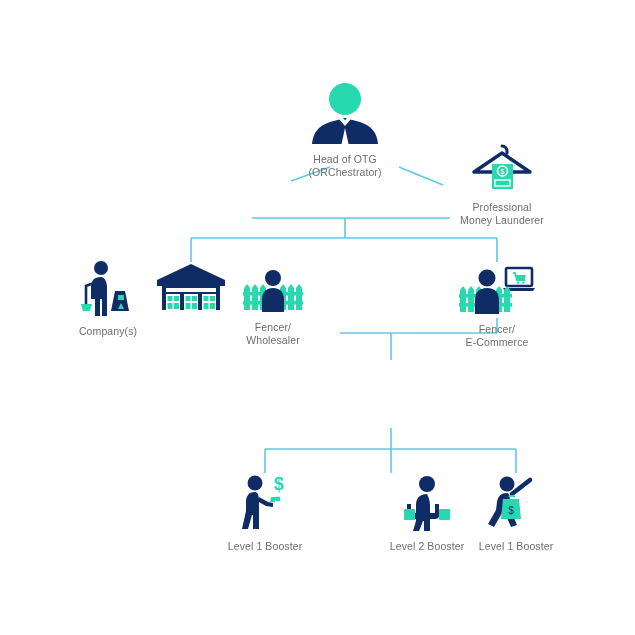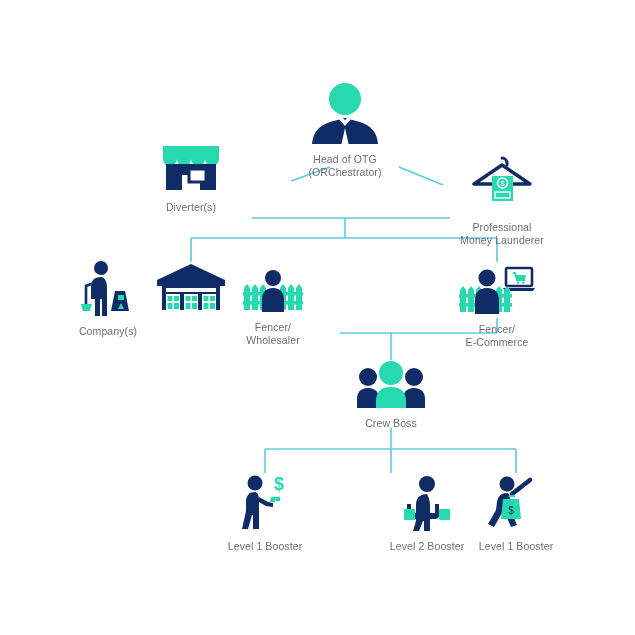--- a/index.html
+++ b/index.html
@@ -49,36 +49,22 @@
         <circle cx="39" cy="17" r="16" fill="#26D9AE"></circle>
         <path d="M39 36 L24 40 C12 44 7 51 6 62 L72 62 C71 51 66 44 54 40 L39 36 Z" fill="#102C66"></path>
         <path d="M33 37 L39 44 L45 37 L43 35 L39 38 L35 35 Z" fill="#ffffff"></path>
         <path d="M39 46 L35.5 62 L42.5 62 Z" fill="#ffffff"></path>
       </svg>
     </span>
     <div class="label">Head of OTG
 (ORChestrator)</div>
   </div>
 
-  <div class="node" style="left:146px;top:142px;width:90px;">
-    <span class="icon">
-      <svg width="64" height="50" viewBox="0 0 64 50">
-        <path d="M4 4 h14 v13 a7 7 0 0 1 -14 0 Z" fill="#26D9AE"></path>
-        <path d="M18 4 h14 v13 a7 7 0 0 1 -14 0 Z" fill="#26D9AE"></path>
-        <path d="M32 4 h14 v13 a7 7 0 0 1 -14 0 Z" fill="#26D9AE"></path>
-        <path d="M46 4 h14 v13 a7 7 0 0 1 -14 0 Z" fill="#26D9AE"></path>
-        <path d="M7 22 h50 v26 h-16 v-15 h-18 v15 h-16 Z" fill="#102C66"></path>
-        <rect x="30" y="27" width="17" height="13" fill="#ffffff"></rect>
-        <rect x="30" y="27" width="17" height="13" fill="none" stroke="#102C66" stroke-width="3"></rect>
-      </svg>
-    </span>
-    <div class="label">Diverter(s)</div>
-  </div>
-
-  <div class="node" style="left:447px;top:152px;width:110px;gap:8px;">
+
+  <div class="node" style="left:447px;top:140px;width:110px;">
     <span class="icon">
       <svg width="72" height="52" viewBox="0 0 72 52">
         <path d="M36 6 a5 5 0 0 1 5 5 v2" fill="none" stroke="#102C66" stroke-width="3" stroke-linecap="round"></path>
         <path d="M36 13 L8 32 h56 Z" fill="none" stroke="#102C66" stroke-width="3.4" stroke-linejoin="round"></path>
         <rect x="26" y="24" width="21" height="25" fill="#26D9AE"></rect>
         <circle cx="36.5" cy="31" r="5" fill="none" stroke="#ffffff" stroke-width="1.6"></circle>
         <text x="36.5" y="34" font-size="7" fill="#ffffff" text-anchor="middle" font-family="'Liberation Sans',sans-serif">$</text>
         <rect x="29" y="40" width="15" height="6" fill="none" stroke="#ffffff" stroke-width="1.4"></rect>
       </svg>
     </span>
@@ -172,33 +158,20 @@
           <rect x="2" y="41" width="53" height="3.6"></rect>
         </g>
         <circle cx="30" cy="16" r="8.5" fill="#102C66"></circle>
         <path d="M30 26 c-8.5 0 -12 5 -12 12.5 v13.5 h24 v-13.5 c0 -7.5 -3.5 -12.5 -12 -12.5 Z" fill="#102C66"></path>
       </svg>
     </span>
     <div class="label">Fencer/
 E-Commerce</div>
   </div>
 
-  <div class="node" style="left:351px;top:360px;width:80px;">
-    <span class="icon">
-      <svg width="72" height="48" viewBox="0 0 72 48">
-        <circle cx="13" cy="17" r="9" fill="#102C66"></circle>
-        <path d="M13 28 c-8 0 -11 5 -11 11 v9 h22 v-9 c0 -6 -3 -11 -11 -11 Z" fill="#102C66"></path>
-        <circle cx="59" cy="17" r="9" fill="#102C66"></circle>
-        <path d="M59 28 c-8 0 -11 5 -11 11 v9 h22 v-9 c0 -6 -3 -11 -11 -11 Z" fill="#102C66"></path>
-        <circle cx="36" cy="13" r="12" fill="#26D9AE"></circle>
-        <path d="M36 27 c-11 0 -15 6 -15 14 v7 h30 v-7 c0 -8 -4 -14 -15 -14 Z" fill="#26D9AE"></path>
-      </svg>
-    </span>
-    <div class="label">Crew Boss</div>
-  </div>
 
   <div class="node" style="left:222px;top:473px;width:86px;">
     <span class="icon">
       <svg width="60" height="58" viewBox="0 0 60 58">
         <circle cx="20" cy="10" r="7.5" fill="#102C66"></circle>
         <path d="M20 19 c-7 0 -9 5 -9 10 l0 9 l-4 18 l6 0 l4 -14 l1 0 l0 14 l6 0 l0 -27 c0 -6 -1 -10 -4 -10 Z" fill="#102C66"></path>
         <path d="M24 24 l9 5 l5 1 l0 4 l-7 -1 l-9 -5 Z" fill="#102C66"></path>
         <g fill="#26D9AE">
           <text x="44" y="17" font-size="18" text-anchor="middle" font-family="'Liberation Sans',sans-serif" font-weight="bold">$</text>
           <path d="M36 24 l6 0 l-2 5 l-5 0 Z"></path>

